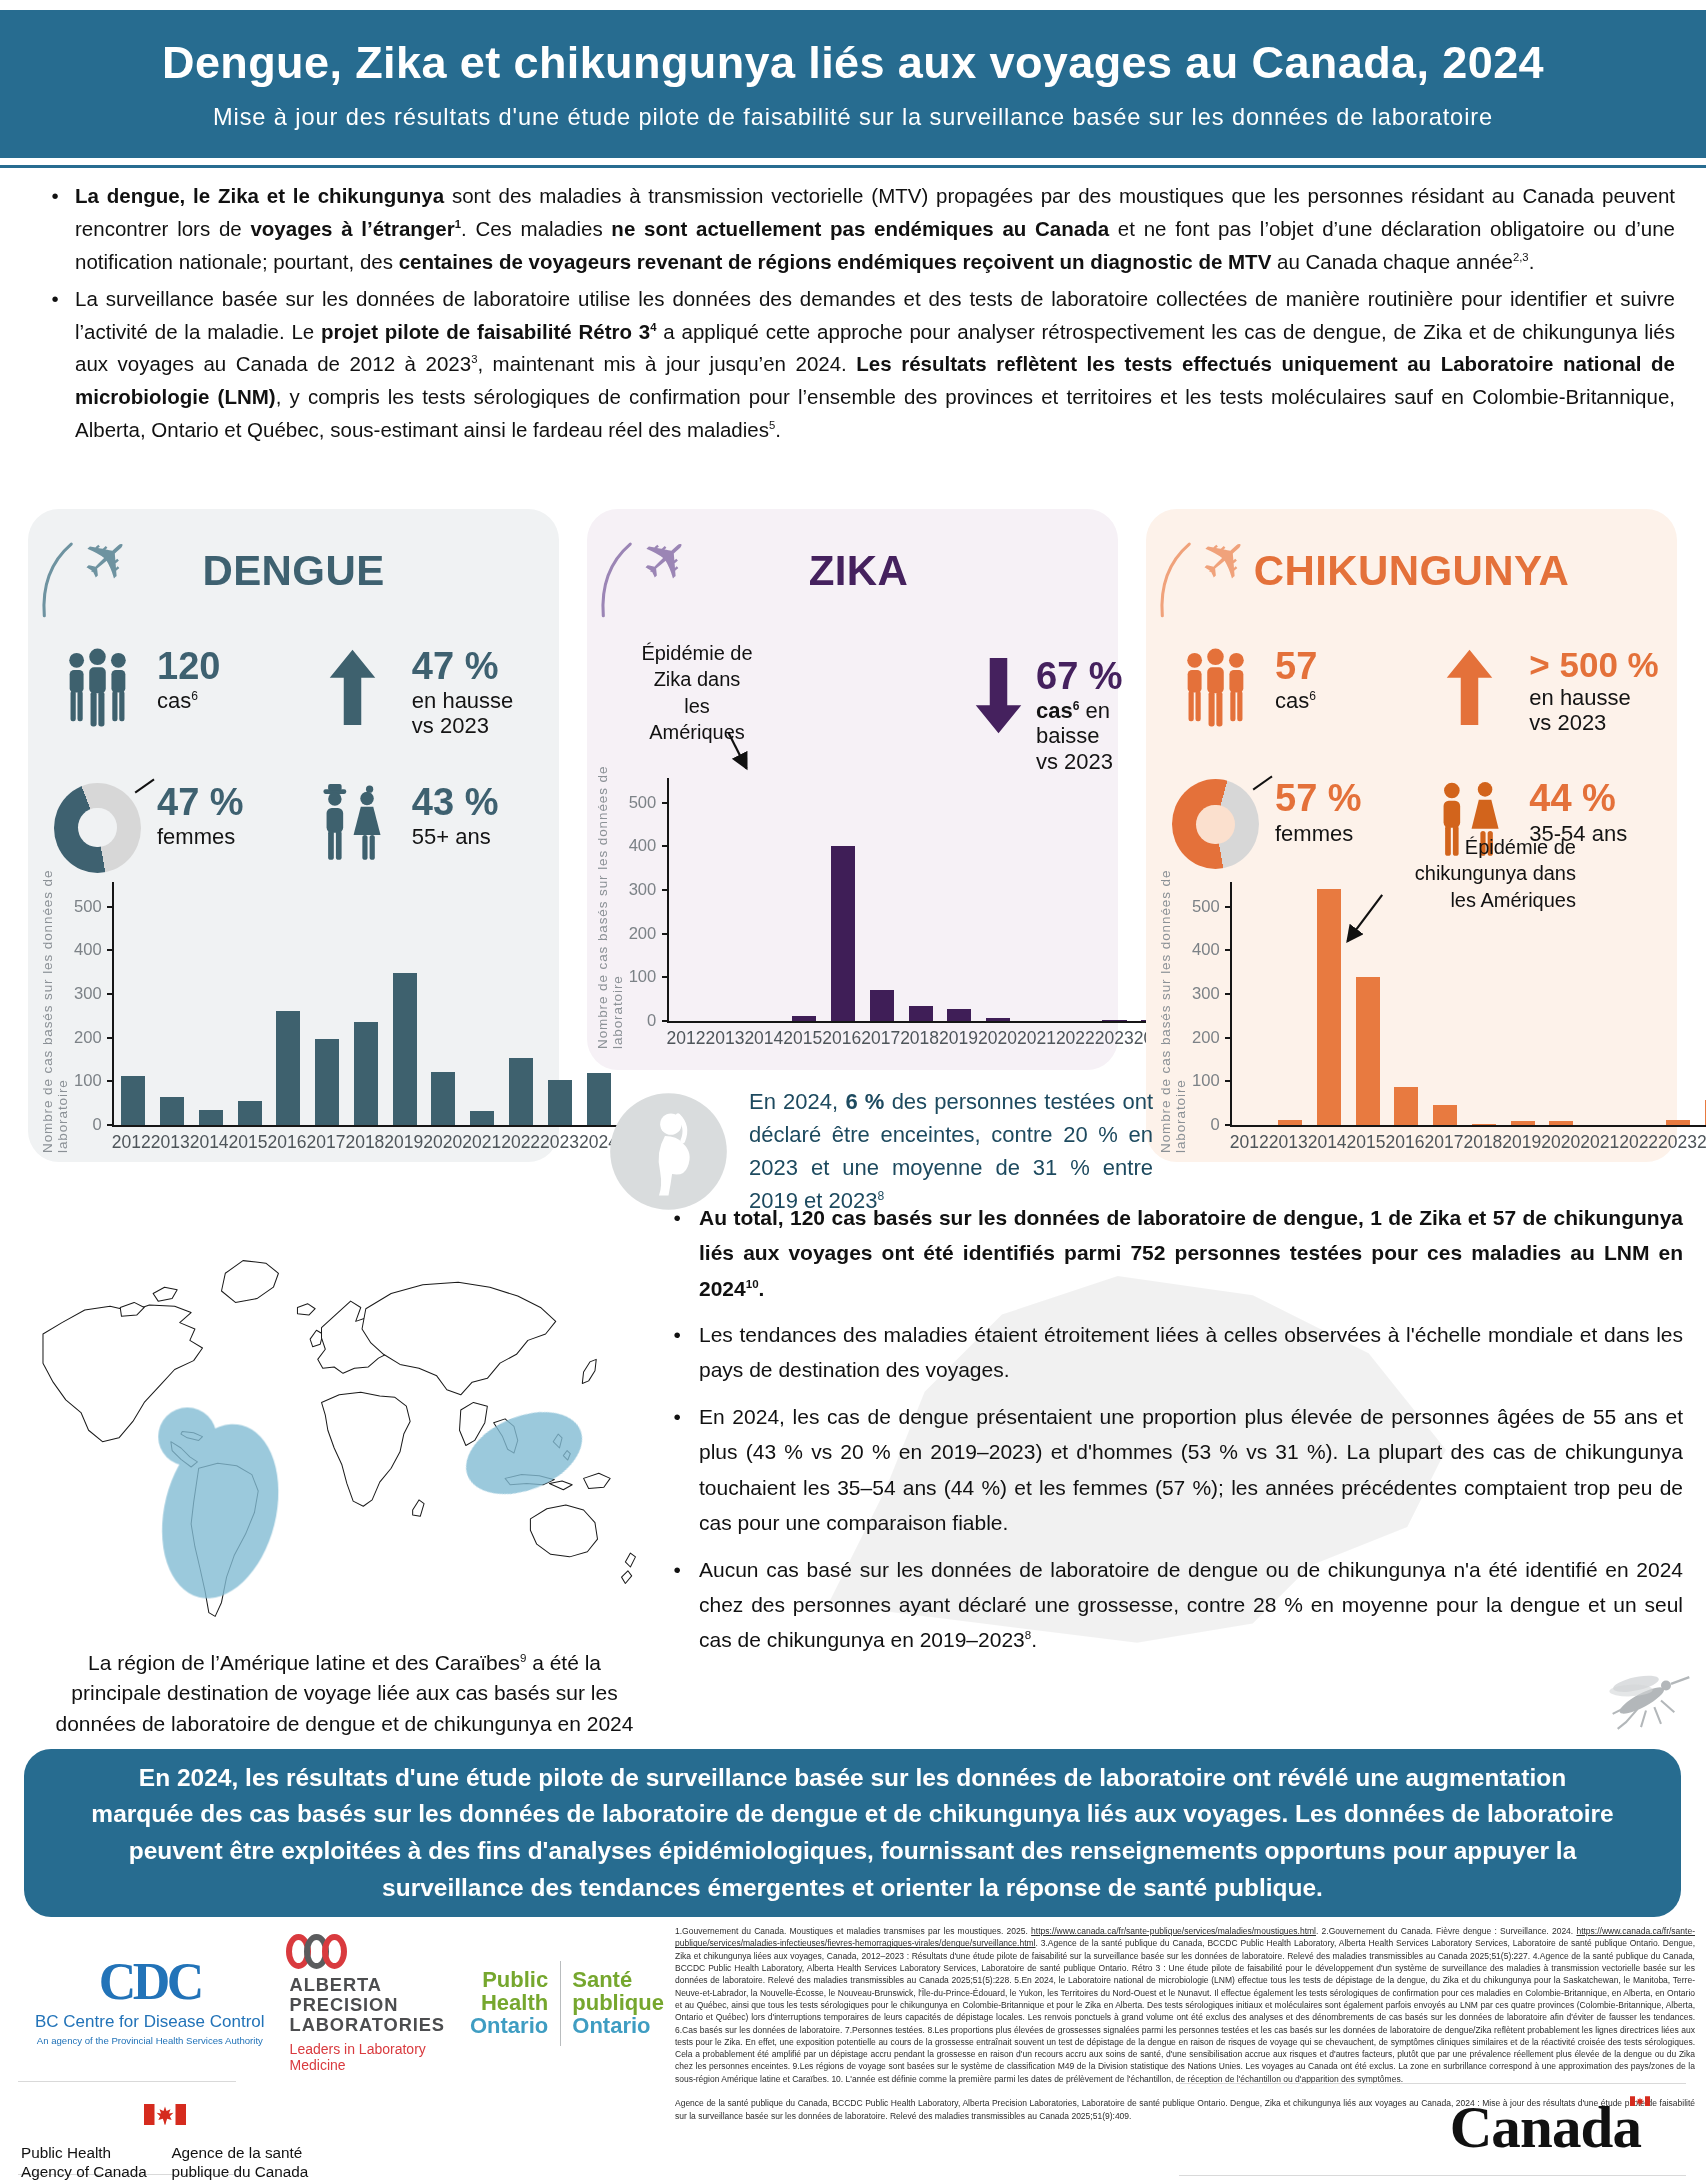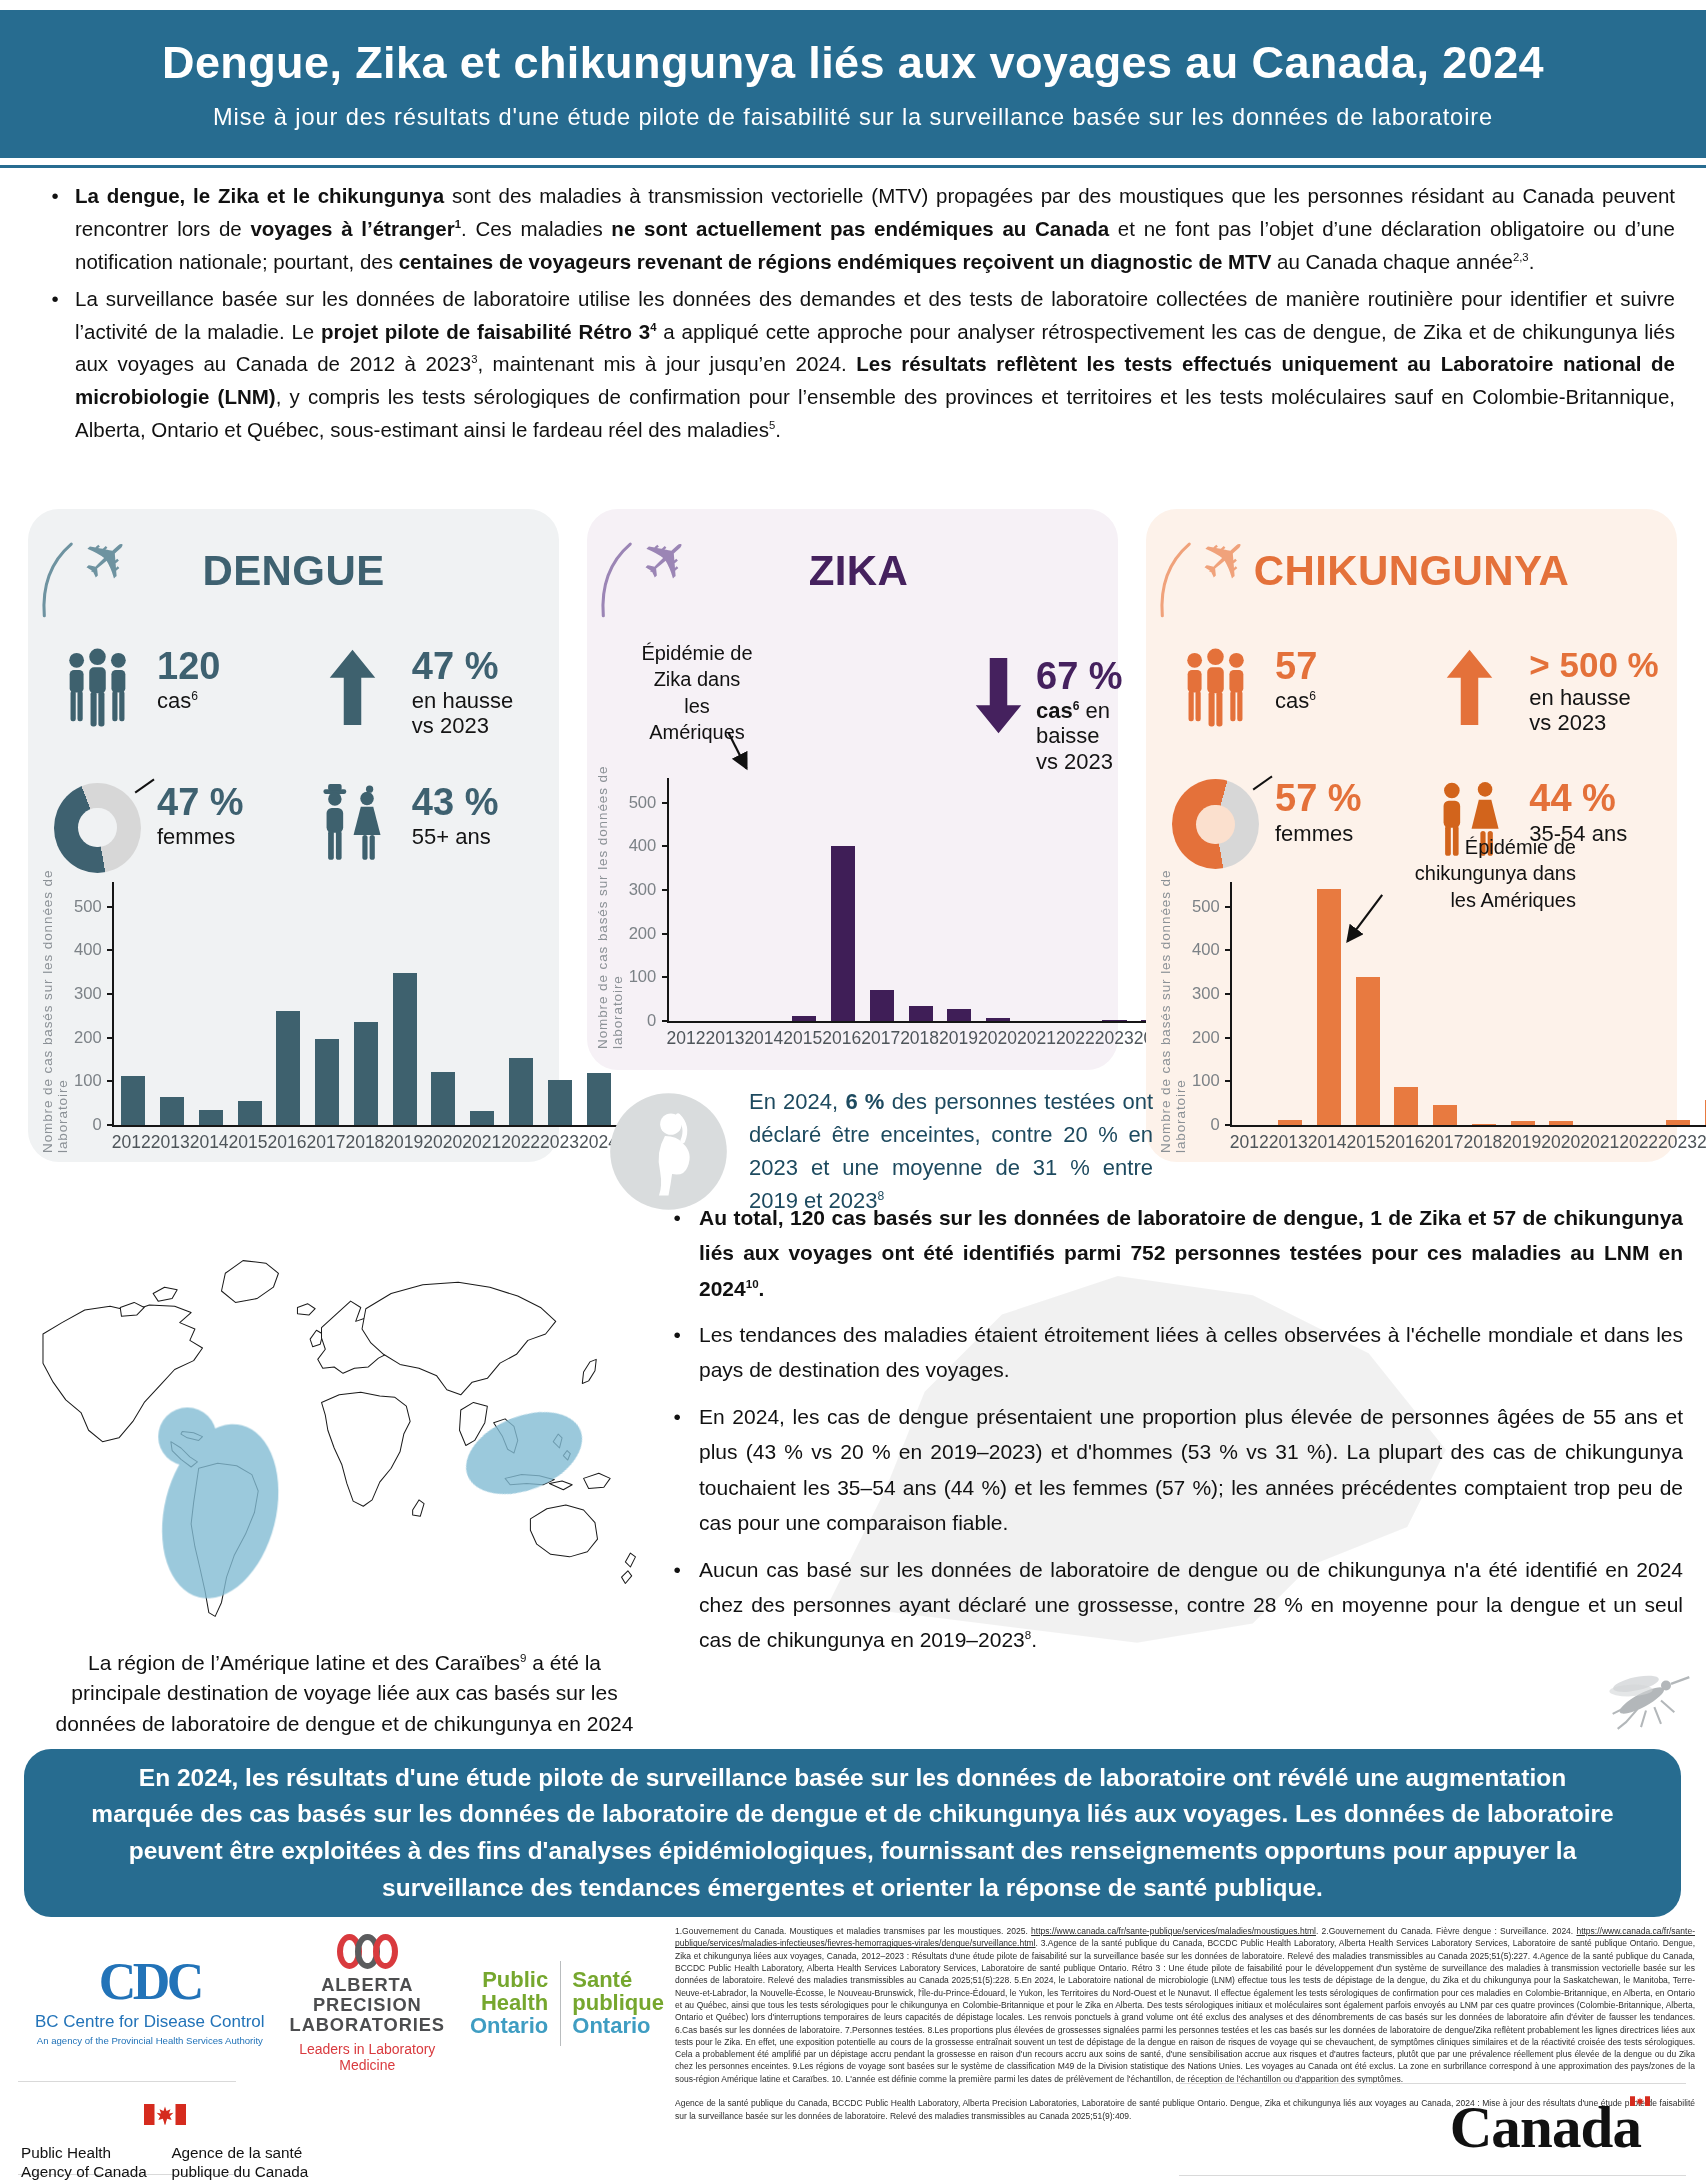--- a/index.html
+++ b/index.html
@@ -116,21 +116,21 @@
   
   #refs{position:absolute;top:1925px;left:675px;width:1020px;font-size:8.5px;line-height:1.45;color:#2c2c2c;text-align:justify;}
   #refs p + p{margin-top:12.2px;}
   #refs u{text-decoration:underline;}
 
   #logos{position:absolute;top:1934px;left:35px;width:624px;display:flex;align-items:center;gap:25px;}
   .bccdc{color:#2273b8;text-align:center;}
   .bccdc .mark{font-family:"Liberation Serif",serif;font-size:52px;font-weight:bold;letter-spacing:-3.5px;line-height:.85;}
   .bccdc .l1{font-size:17px;margin-top:7px;white-space:nowrap;}
   .bccdc .l2{font-size:9.6px;margin-top:3.5px;white-space:nowrap;}
-  .apl{text-align:center;}
+  .apl{text-align:left;}
   .apl .rings span{display:inline-block;width:25px;height:35px;border:6.5px solid #d93a3e;border-radius:50%;margin:0 -3.5px;vertical-align:middle;}
   .apl .rings span:nth-child(2){border-color:#5b5c5e;}
   .apl .t{font-size:18.3px;font-weight:bold;color:#4c4d4f;letter-spacing:0.9px;line-height:1.1;margin-top:6.1px;}
   .apl .s{font-size:14px;color:#d93a3e;margin-top:5.2px;}
   .pho{display:flex;align-items:center;gap:11.4px;font-weight:bold;font-size:22px;line-height:1.04;}
   .pho .c1{text-align:right;}
   .pho .divider{width:1.3px;height:85px;background:#b9bcbe;}
   .pho .green{color:#76a72e;}
   .pho .teal{color:#3f9dc2;}
 

